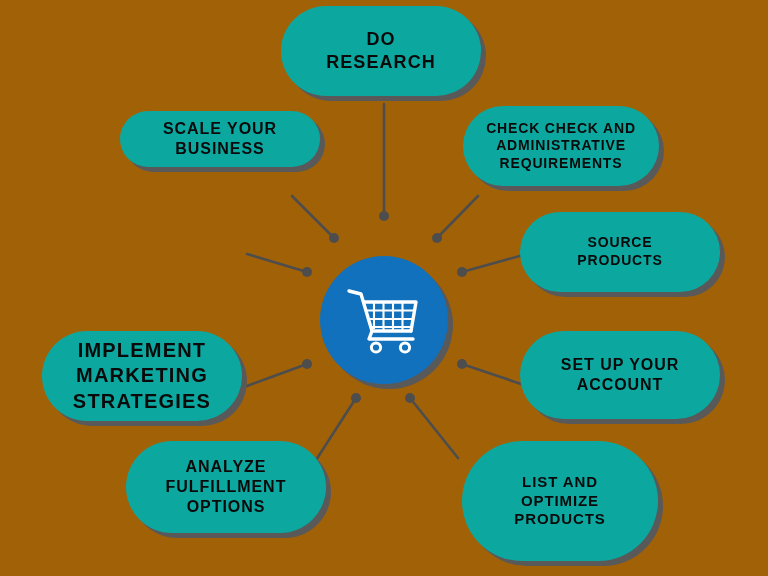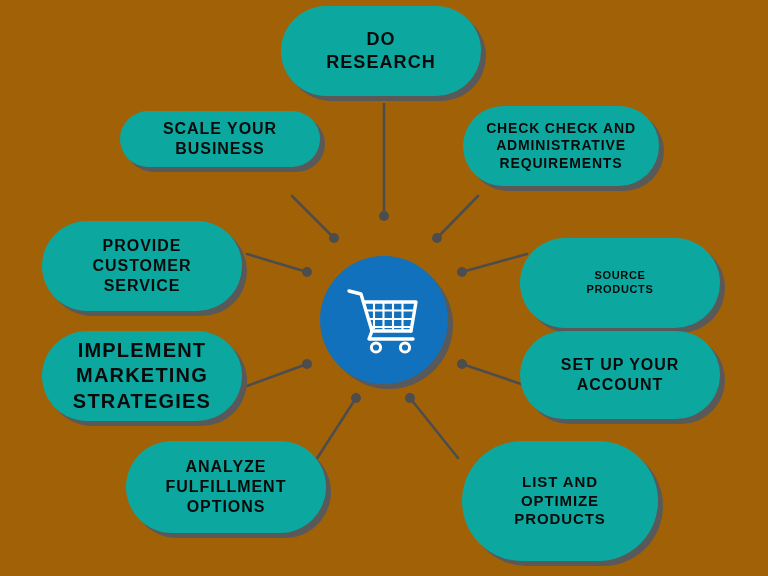--- a/index.html
+++ b/index.html
@@ -44,21 +44,21 @@
     z-index: 3;
     padding: 4px 10px;
   }
   .node-label {
     display: block;
     white-space: pre-line;
   }
   
   #node-0 { left: 281px; top:   6px; width: 200px; height:  90px; font-size: 18px; }
   #node-1 { left: 463px; top: 106px; width: 196px; height:  80px; font-size: 14px; }
-  #node-2 { left: 520px; top: 238px; width: 200px; height:  90px; font-size: 11px; }
+  #node-2 { left: 520px; top: 212px; width: 200px; height:  80px; font-size: 14px; }
   #node-3 { left: 520px; top: 331px; width: 200px; height:  88px; font-size: 16px; }
   #node-4 { left: 462px; top: 441px; width: 196px; height:  120px; font-size: 15px; }
   #node-5 { left: 126px; top: 441px; width: 200px; height:  92px; font-size: 16px; }
   #node-6 { left:  42px; top: 331px; width: 200px; height:  90px; font-size: 20px; }
   #node-7 { left:  42px; top: 221px; width: 200px; height:  90px; font-size: 16px; }
   #node-8 { left: 120px; top: 111px; width: 200px; height:  56px; font-size: 16px; }
 
   #hub {
     position: absolute;
     left: 320px;
@@ -169,23 +169,18 @@
   <div class="node" id="node-5">
     <span class="node-label">ANALYZE
 FULFILLMENT
 OPTIONS</span>
   </div>
   <div class="node" id="node-6">
     <span class="node-label">IMPLEMENT
 MARKETING
 STRATEGIES</span>
   </div>
-  <div class="node" id="node-7">
-    <span class="node-label">PROVIDE
-CUSTOMER
-SERVICE</span>
-  </div>
   <div class="node" id="node-8">
     <span class="node-label">SCALE YOUR
 BUSINESS</span>
   </div>
 
 </div>
 
 </body></html>

